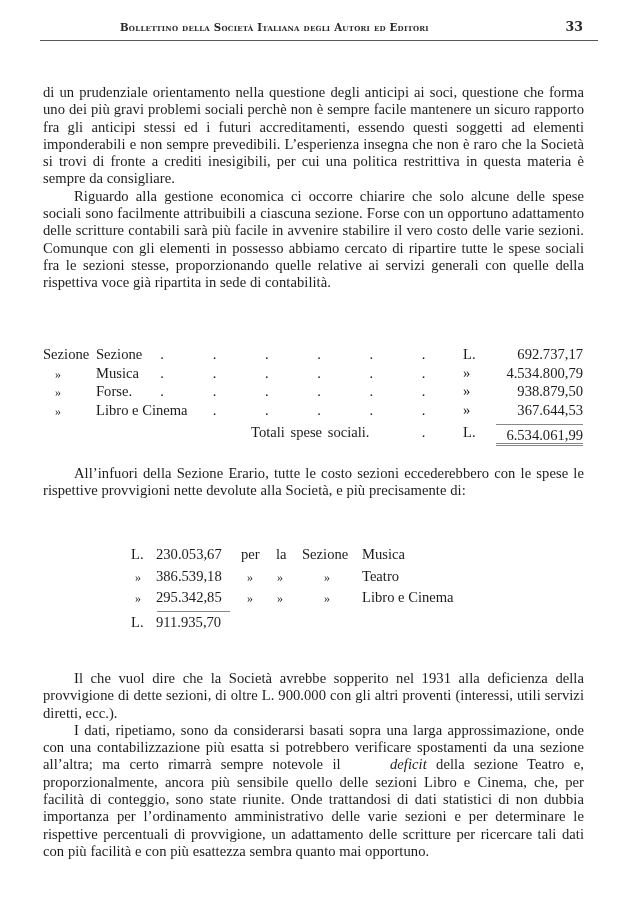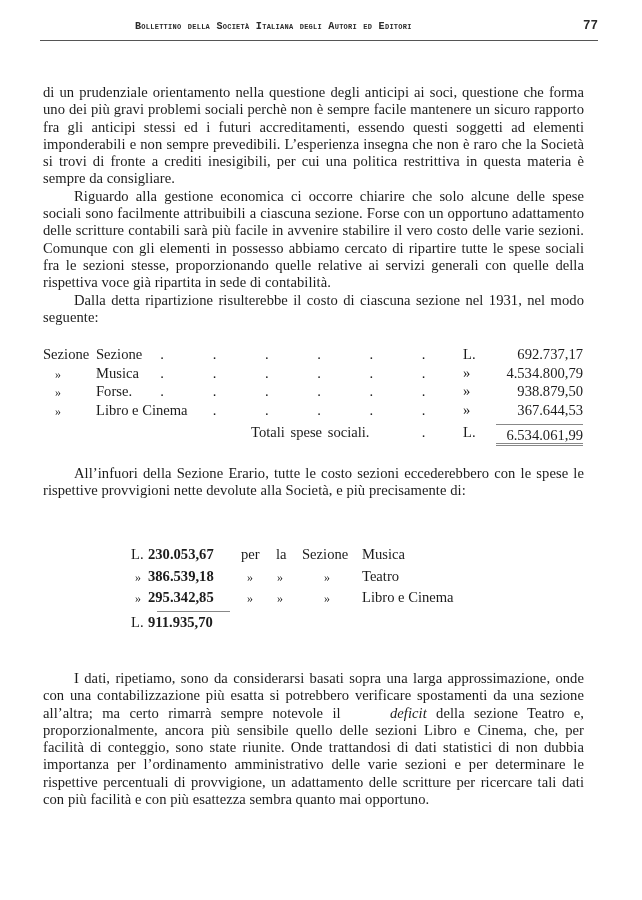--- a/index.html
+++ b/index.html
@@ -2,21 +2,21 @@
 <html><head>
 <meta charset="utf-8">
 <style>
   html, body { margin: 0; padding: 0; background: #ffffff; }
   body {
     width: 642px; height: 900px; position: relative; overflow: hidden;
     font-family: "DejaVu Serif", "Liberation Serif", serif;
     color: #1c1c1c;
   }
   .header {
-    position: absolute; left: 40px; top: 18px; width: 558px; height: 22px; font-family: Liberation Mono, monospace;
+    position: absolute; left: 25px; top: 18px; width: 558px; height: 22px;
   }
   .header-title {
     position: absolute; left: 95px; top: 3px;
     font-size: 10.2px; letter-spacing: 0.25px; font-variant: small-caps;
     font-weight: bold; white-space: nowrap; color: #2a2a2a;
   }
   .page-number {
     position: absolute; right: 0; top: 1px; font-size: 12.5px; font-weight: bold; color: #2a2a2a;
   }
   .header-rule {
@@ -52,42 +52,41 @@
   .rule-single { position: absolute; right: 0; width: 87px; top: 0; border-top: 1px solid #888; }
   .rule-double { position: absolute; right: 0; width: 87px; bottom: -3px; border-top: 1px solid #888; border-bottom: 1px solid #888; height: 1px; }
 
   .deficit-table {
     position: absolute; left: 131px; top: 546px; width: 360px;
     font-family: "Liberation Serif", "DejaVu Serif", serif; font-size: 14.6px;
   }
   .def-row { position: relative; height: 21.5px; }
   .def-row span { position: absolute; white-space: nowrap; }
   .def-row .cur { left: 0; }
-  .def-row .amt { left: 17px; font-weight: bold; }
+  .def-row .amt { left: 25px; }
   .def-row .per { left: 110px; }
   .def-row .la { left: 145px; }
   .def-row .sez { left: 171px; }
   .def-row .name { left: 231px; }
   .def-row .q { font-size: 12px; top: 2px; }
   .def-rule { position: absolute; left: 26px; width: 73px; top: 0; border-top: 1px solid #888; }
   em { font-style: italic; margin-left: 40px; }
 </style>
 </head>
 <body>
 
 <div class="header">
   <span class="header-title">Bollettino della Società Italiana degli Autori ed Editori</span>
-  <span class="page-number">77</span>
+  <span class="page-number">33</span>
 </div>
 <div class="header-rule"></div>
 
 <div class="body-text" id="block1">
   <p>di un prudenziale orientamento nella questione degli anticipi ai soci, questione che forma uno dei più gravi problemi sociali perchè non è sempre facile mantenere un sicuro rapporto fra gli anticipi stessi ed i futuri accreditamenti, essendo questi soggetti ad elementi imponderabili e non sempre prevedibili. L’esperienza insegna che non è raro che la Società si trovi di fronte a crediti inesigibili, per cui una politica restrittiva in questa materia è sempre da consigliare.</p>
   <p class="indent">Riguardo alla gestione economica ci occorre chiarire che solo alcune delle spese sociali sono facilmente attribuibili a ciascuna sezione. Forse con un opportuno adattamento delle scritture contabili sarà più facile in avvenire stabilire il vero costo delle varie sezioni. Comunque con gli elementi in possesso abbiamo cercato di ripartire tutte le spese sociali fra le sezioni stesse, proporzionando quelle relative ai servizi generali con quelle della rispettiva voce già ripartita in sede di contabilità.</p>
-  <p class="indent">Dalla detta ripartizione risulterebbe il costo di ciascuna sezione nel 1931, nel modo seguente:</p>
 </div>
 
 <div class="cost-table">
   <div class="cost-row">
     <span class="label">Sezione</span>
     <span class="section-name">Sezione</span>
     <span class="leader">. . . . . . . . . . . .</span>
     <span class="currency">L.</span>
     <span class="amount">692.737,17</span>
   </div>
@@ -152,14 +151,15 @@
     <span class="name">Libro e Cinema</span>
   </div>
   <div class="def-row">
     <span class="def-rule"></span>
     <span class="cur" style="top:3px">L.</span>
     <span class="amt" style="top:3px">911.935,70</span>
   </div>
 </div>
 
 <div class="body-text" id="block3">
+  <p class="indent">Il che vuol dire che la Società avrebbe sopperito nel 1931 alla deficienza della provvigione di dette sezioni, di oltre L. 900.000 con gli altri proventi (interessi, utili servizi diretti, ecc.).</p>
   <p class="indent"><span>I dati, ripetiamo, sono da considerarsi basati sopra una larga approssimazione, onde con una contabilizzazione più esatta si potrebbero verificare spostamenti da una sezione all’altra; ma certo rimarrà sempre notevole il </span><em>deficit</em><span> della sezione Teatro e, proporzionalmente, ancora più sensibile quello delle sezioni Libro e Cinema, che, per facilità di conteggio, sono state riunite. Onde trattandosi di dati statistici di non dubbia importanza per l’ordinamento amministrativo delle varie sezioni e per determinare le rispettive percentuali di provvigione, un adattamento delle scritture per ricercare tali dati con più facilità e con più esattezza sembra quanto mai opportuno.</span></p>
 </div>
 
 </body></html>

